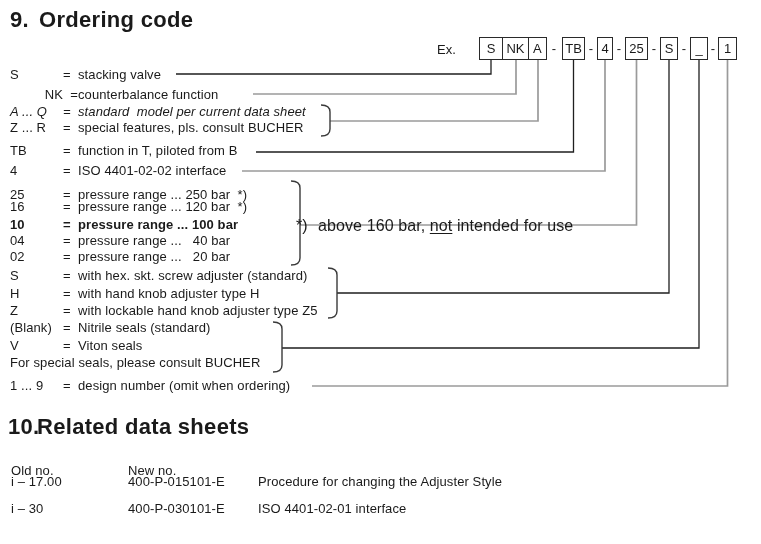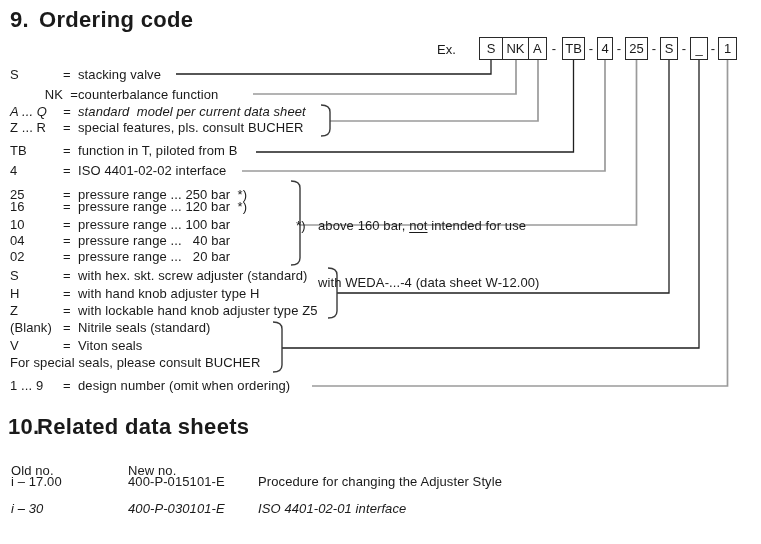--- a/index.html
+++ b/index.html
@@ -42,35 +42,35 @@
   .b5{left:718px;width:19px;}
   .dash{position:absolute;top:41px;width:8px;text-align:center;font-size:13px;}
   .d0{left:550px;} .d1{left:587px;} .d2{left:615px;}
   .d3{left:650px;} .d4{left:680px;} .d5{left:709px;}
   
   .crow{position:absolute;left:10px;height:17px;line-height:17px;font-size:13px;white-space:pre;letter-spacing:.1px;}
   .crow .code{display:inline-block;width:53px;}
   .crow .eq{display:inline-block;width:15px;}
   .r0{top:66px;}  .r1{top:86px;text-align:right;}  .r2{top:103px;font-style:italic;} .r3{top:119px;}
   .r4{top:142px;} .r5{top:162px;} .r6{top:186px;} .r7{top:198px;}
-  .r8{top:216px;} .r9{top:232px;} .r10{top:248px;}
+  .r8{top:216px;font-weight:bold;} .r9{top:232px;} .r10{top:248px;}
   .r11{top:267px;} .r12{top:285px;} .r13{top:302px;}
   .r14{top:319px;} .r15{top:337px;} .r16{top:354px;}
   .r17{top:377px;}
   
-  .note{position:absolute;left:296px;top:178px;font-size:13px;line-height:19px;white-space:pre;letter-spacing:.1px;}
+  .note{position:absolute;left:296px;top:178px;font-size:16px;line-height:19px;white-space:pre;letter-spacing:.1px;}
   .nstar{display:inline-block;width:22px;}
   .nindent{padding-left:22px;}
   .u{text-decoration:underline;text-underline-offset:2px;}
   
   .lines{position:absolute;left:0;top:0;pointer-events:none;}
   
   .rtable{position:absolute;left:11px;top:446px;}
   .trow{position:absolute;left:0;height:17px;line-height:17px;font-size:13px;white-space:nowrap;letter-spacing:.1px;}
-  .t0{top:16px;} .t1{top:27px;} .t2{top:54px;font-style:italic;}
+  .t0{top:16px;} .t1{top:27px;} .t2{top:54px;}
   .trow .c1{display:inline-block;width:117px;}
   .trow .c2{display:inline-block;width:130px;}
 </style>
 </head>
 <body>
 
 <div class="page">
 
   <div class="heading h9"><span class="hnum">9.</span><span>Ordering code</span></div>
 
@@ -116,21 +116,20 @@
       <div class="crow r12"><span class="code">H</span><span class="eq">=</span><span class="desc">with hand knob adjuster type H</span></div>
       <div class="crow r13"><span class="code">Z</span><span class="eq">=</span><span class="desc">with lockable hand knob adjuster type Z5</span></div>
       <div class="crow r14"><span class="code">(Blank)</span><span class="eq">=</span><span class="desc">Nitrile seals (standard)</span></div>
       <div class="crow r15"><span class="code">V</span><span class="eq">=</span><span class="desc">Viton seals</span></div>
       <div class="crow r16"><span class="desc">For special seals, please consult BUCHER</span></div>
       <div class="crow r17"><span class="code">1 ... 9</span><span class="eq">=</span><span class="desc">design number (omit when ordering)</span></div>
     </div>
 
   <div class="note">
     <div><span class="nstar">*)</span><span>above 160 bar, </span><span class="u">not</span><span> intended for use</span></div>
-    <div class="nindent"><span>with WEDA-...-4 (data sheet W-12.00)</span></div>
   </div>
 
   <div class="heading h10"><span class="hnum">10.</span><span>Related data sheets</span></div>
 
   <div class="rtable" id="rtable">
       <div class="trow t0"><span class="c1">Old no.</span><span class="c2">New no.</span></div>
       <div class="trow t1"><span class="c1">i – 17.00</span><span class="c2">400-P-015101-E</span><span class="c3">Procedure for changing the Adjuster Style</span></div>
       <div class="trow t2"><span class="c1">i – 30</span><span class="c2">400-P-030101-E</span><span class="c3">ISO 4401-02-01 interface</span></div>
     </div>
 

